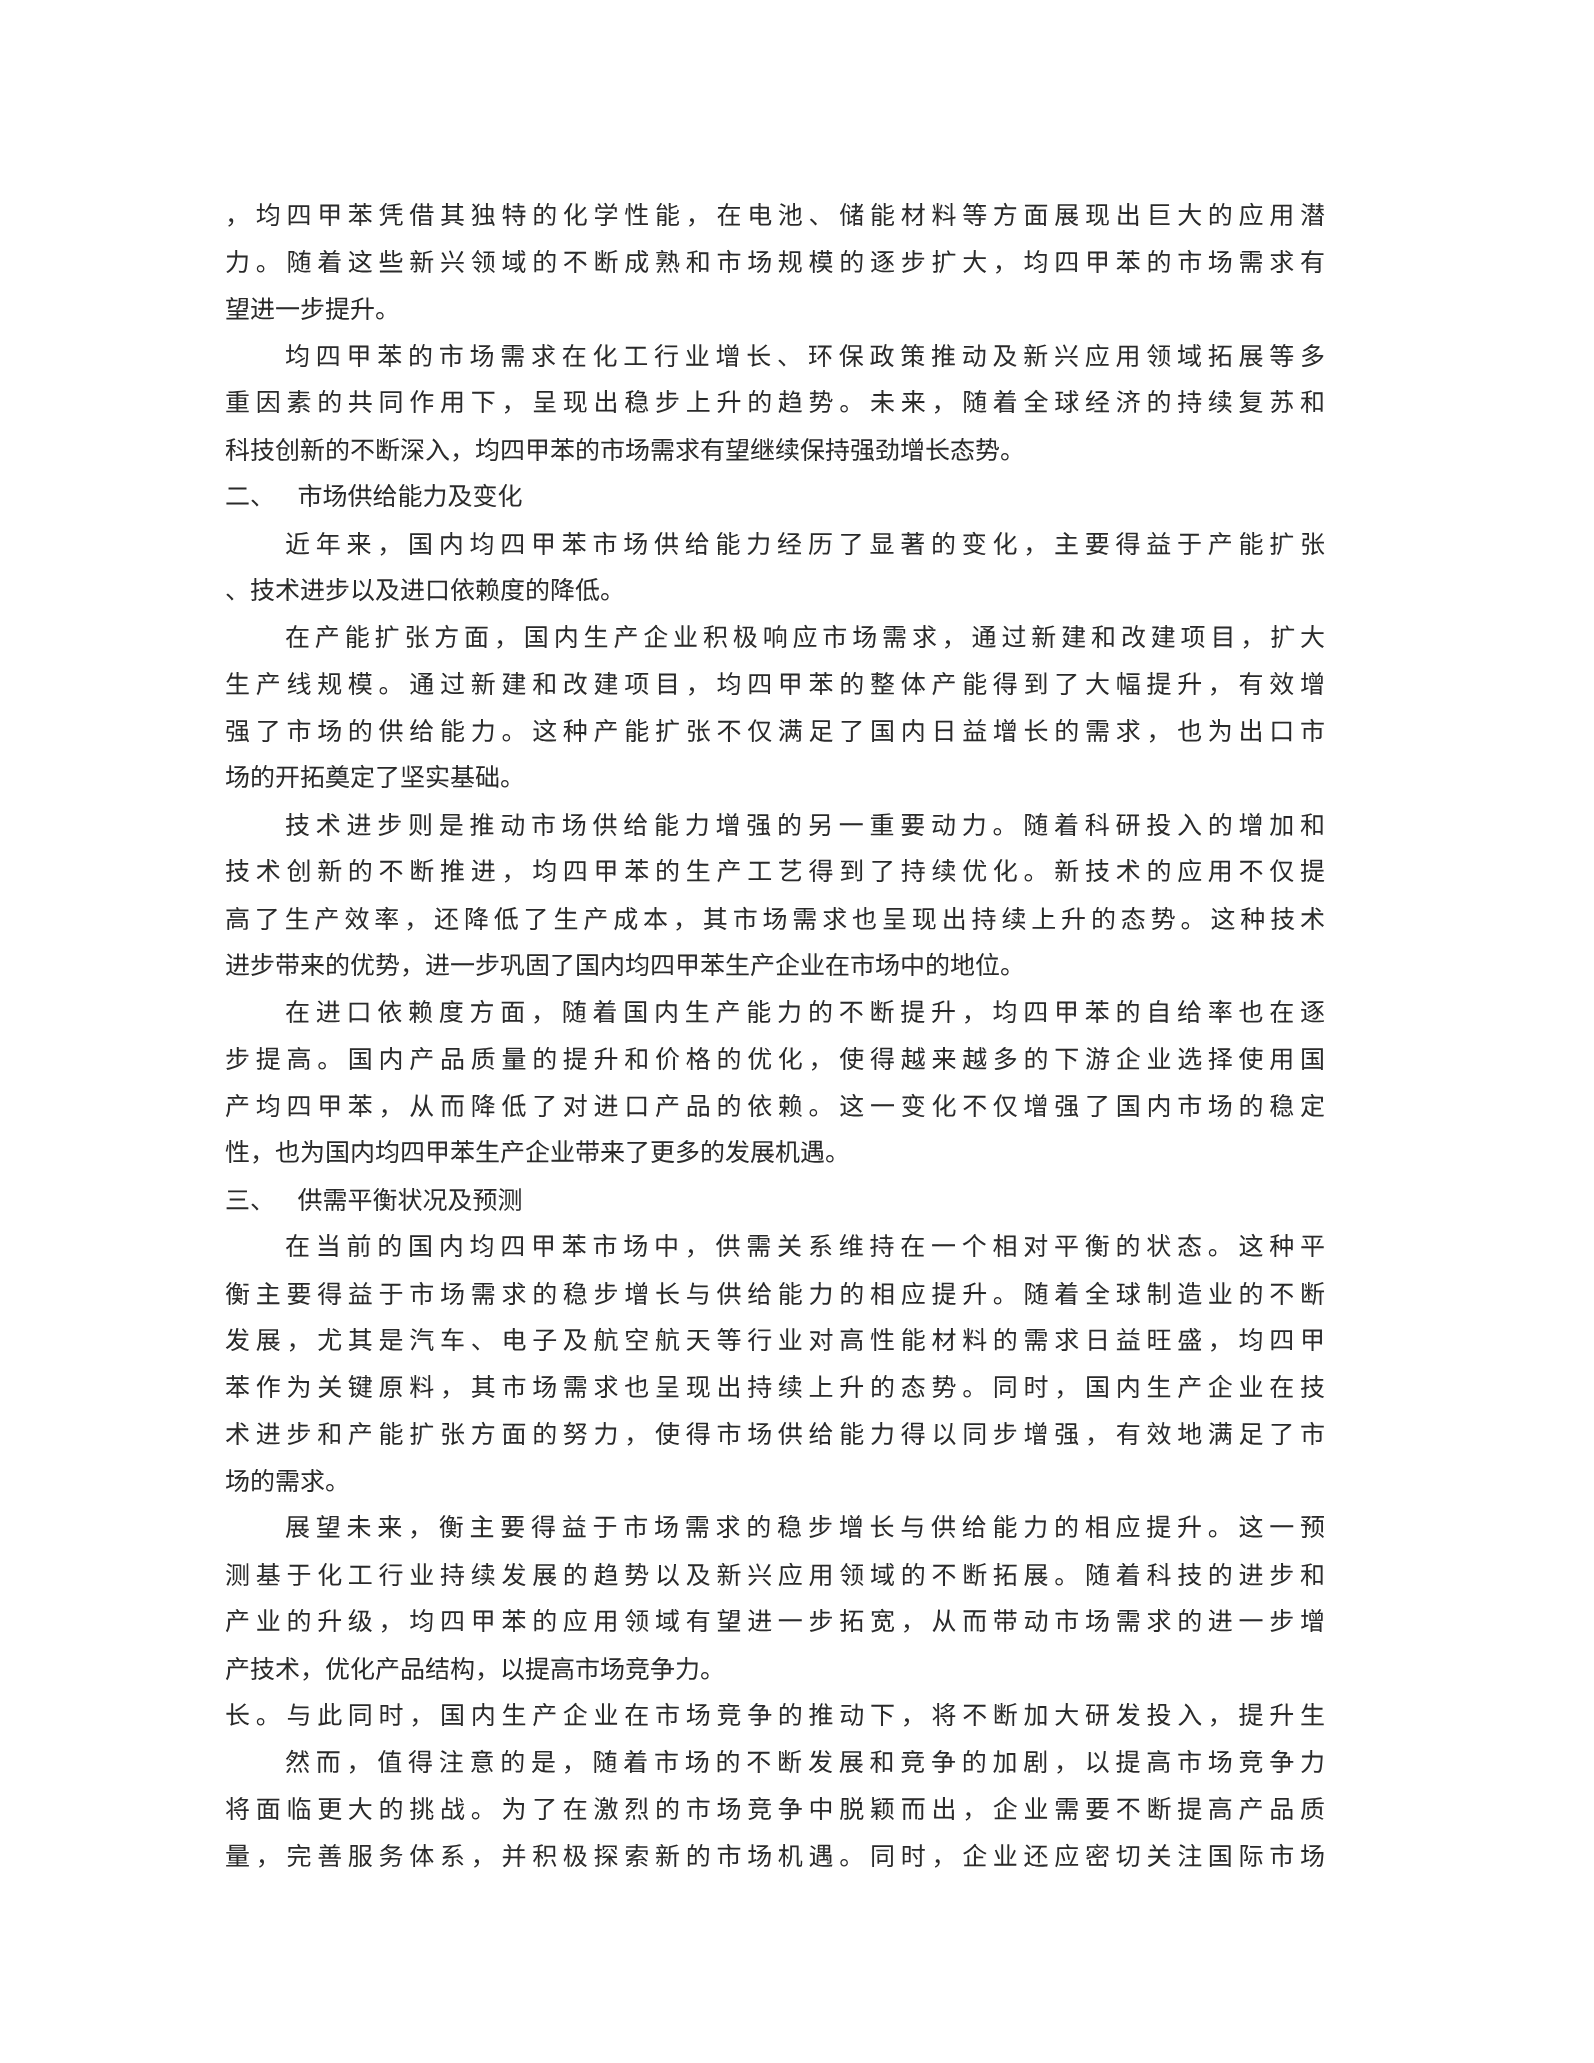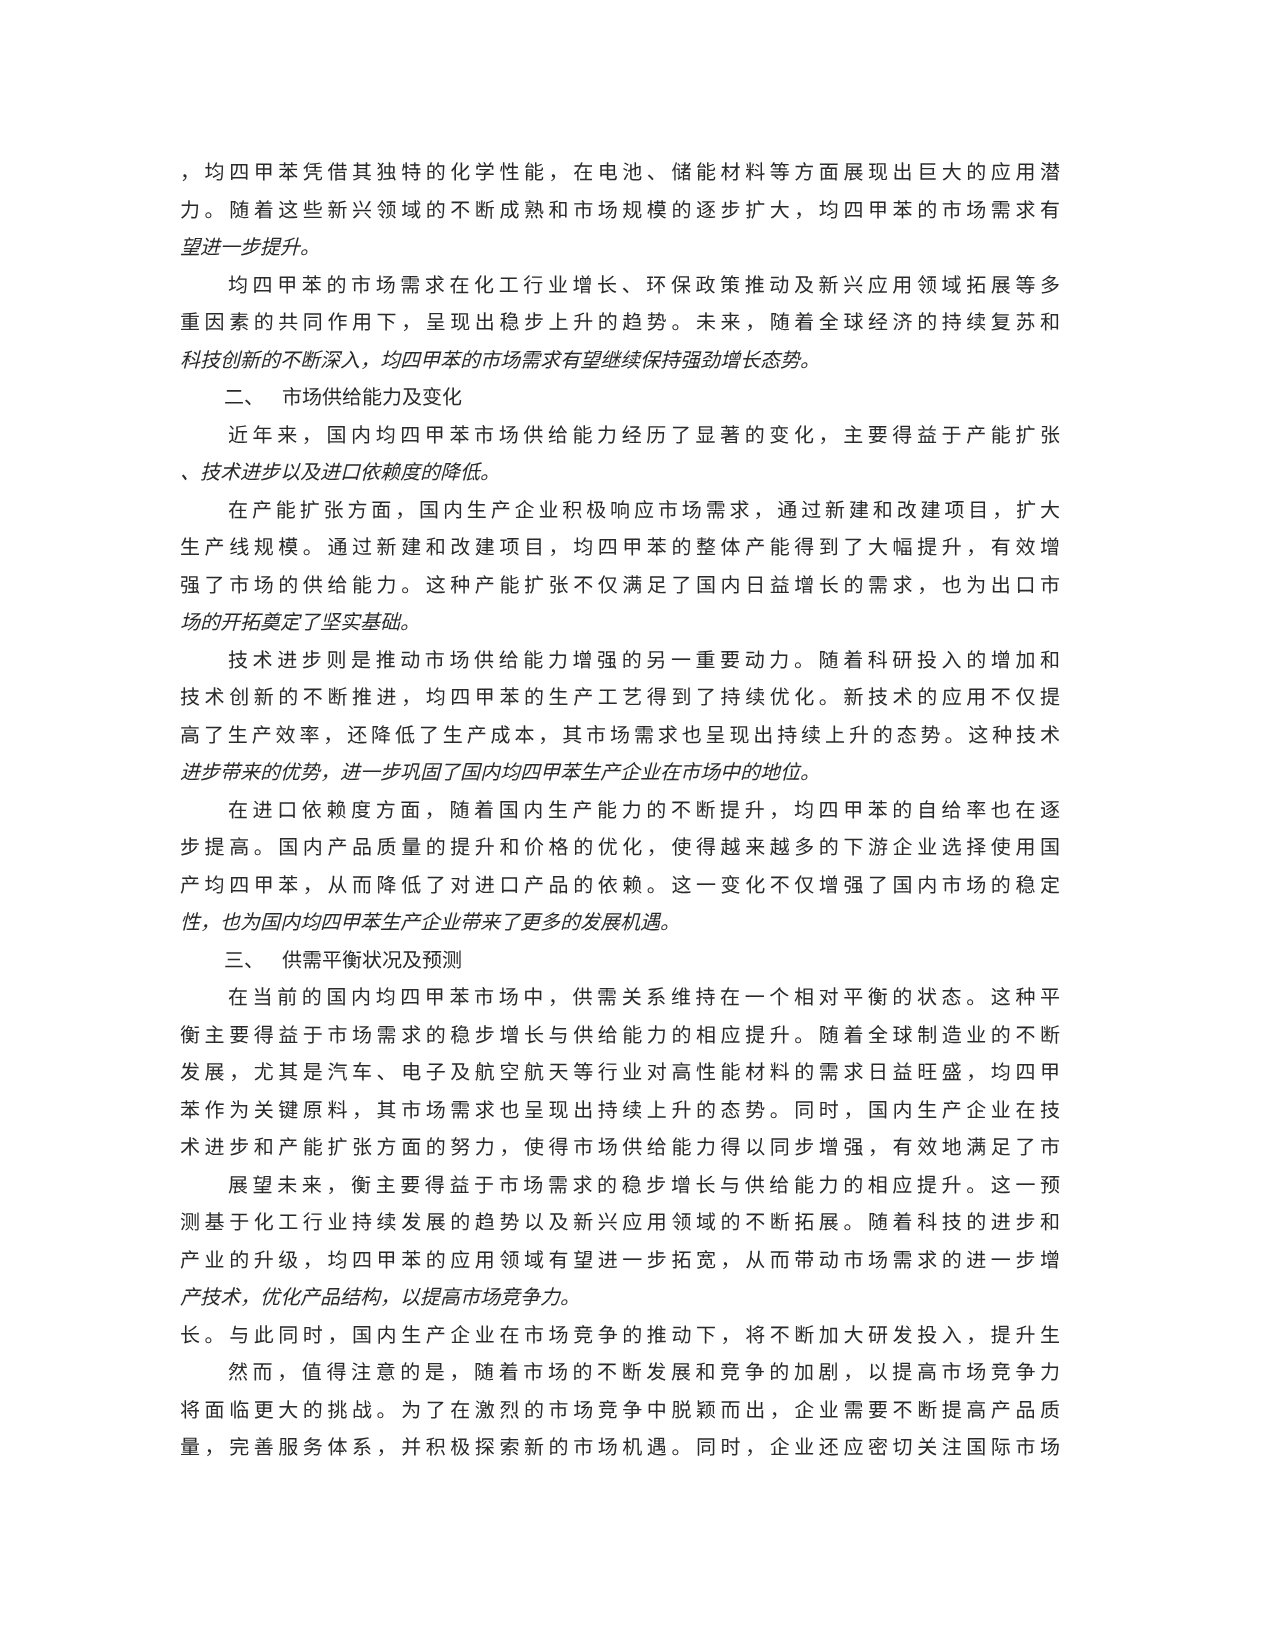--- a/index.html
+++ b/index.html
@@ -27,28 +27,26 @@
   }
   .line {
     height: 37.5px;
     overflow: hidden;
     text-align: justify;
     text-align-last: justify;
     white-space: normal;
   }
   .line.para-end {
     text-align-last: left;
-    font-style: italic;
   }
   .line.indent {
     text-indent: 48px;
   }
   .line.heading-line {
     text-align-last: left;
-    margin-left: 44px;
   }
   .heading-numeral {
     display: inline-block;
     margin-right: 18px;
   }
 </style>
 </head>
 <body>
 
 <div class="page" style="background: rgb(255, 255, 255); color: rgb(42, 42, 42);">
@@ -73,20 +71,21 @@
       <div class="line indent">在进口依赖度方面，随着国内生产能力的不断提升，均四甲苯的自给率也在逐</div>
       <div class="line">步提高。国内产品质量的提升和价格的优化，使得越来越多的下游企业选择使用国</div>
       <div class="line">产均四甲苯，从而降低了对进口产品的依赖。这一变化不仅增强了国内市场的稳定</div>
       <div class="line para-end">性，也为国内均四甲苯生产企业带来了更多的发展机遇。</div>
       <div class="line heading-line"><span class="heading-numeral">三、</span><span>供需平衡状况及预测</span></div>
       <div class="line indent">在当前的国内均四甲苯市场中，供需关系维持在一个相对平衡的状态。这种平</div>
       <div class="line">衡主要得益于市场需求的稳步增长与供给能力的相应提升。随着全球制造业的不断</div>
       <div class="line">发展，尤其是汽车、电子及航空航天等行业对高性能材料的需求日益旺盛，均四甲</div>
       <div class="line">苯作为关键原料，其市场需求也呈现出持续上升的态势。同时，国内生产企业在技</div>
       <div class="line">术进步和产能扩张方面的努力，使得市场供给能力得以同步增强，有效地满足了市</div>
+      <div class="line para-end">场的需求。</div>
       <div class="line indent">展望未来，衡主要得益于市场需求的稳步增长与供给能力的相应提升。这一预</div>
       <div class="line">测基于化工行业持续发展的趋势以及新兴应用领域的不断拓展。随着科技的进步和</div>
       <div class="line">产业的升级，均四甲苯的应用领域有望进一步拓宽，从而带动市场需求的进一步增</div>
       <div class="line para-end">产技术，优化产品结构，以提高市场竞争力。</div>
       <div class="line">长。与此同时，国内生产企业在市场竞争的推动下，将不断加大研发投入，提升生</div>
       <div class="line indent">然而，值得注意的是，随着市场的不断发展和竞争的加剧，以提高市场竞争力</div>
       <div class="line">将面临更大的挑战。为了在激烈的市场竞争中脱颖而出，企业需要不断提高产品质</div>
       <div class="line">量，完善服务体系，并积极探索新的市场机遇。同时，企业还应密切关注国际市场</div>
     </div>
 </div>

